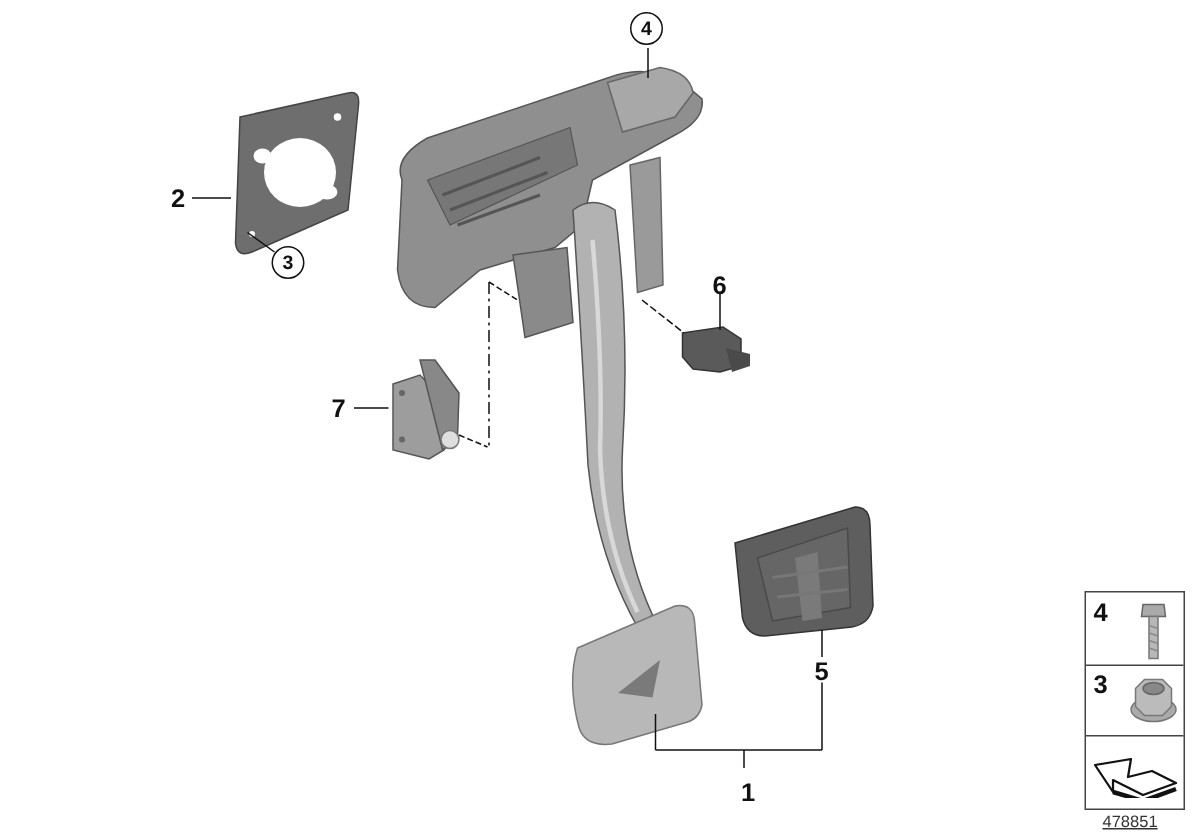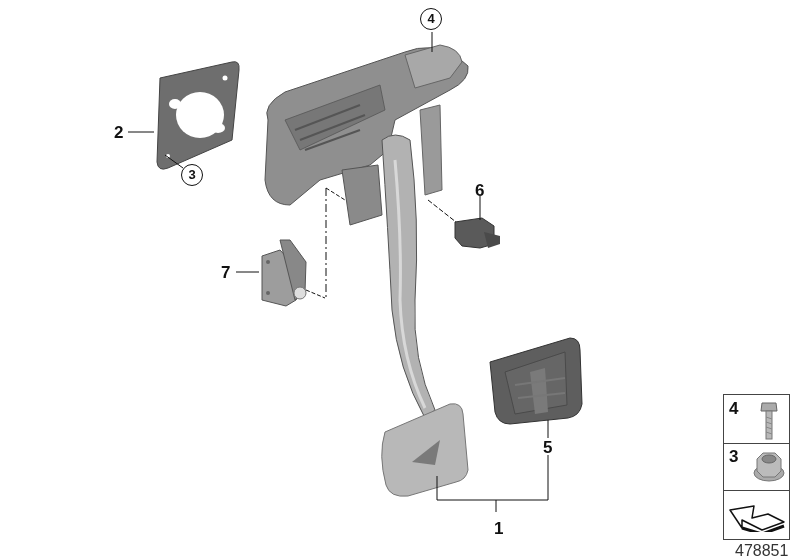--- a/index.html
+++ b/index.html
@@ -3,21 +3,21 @@
 <meta charset="utf-8">
 <style>
   html,body{margin:0;padding:0;background:#fff;}
   #canvas{position:relative;width:800px;height:560px;overflow:hidden;background:#fff;font-family:"Liberation Sans",sans-serif;}
   svg.art{position:absolute;left:0;top:0;}
   .lbl{position:absolute;font-weight:bold;font-size:17px;color:#111;line-height:1;}
   .circ{position:absolute;width:20px;height:20px;border:1.5px solid #111;border-radius:50%;background:#fff;font-weight:bold;font-size:13px;text-align:center;line-height:20px;color:#111;box-sizing:content-box;}
   .legend-box{position:absolute;left:723px;top:394px;width:65px;height:144px;border:1px solid #444;background:#fff;}
   .legend-row{position:absolute;left:0;width:65px;border-bottom:1px solid #444;}
   .legend-num{position:absolute;left:5px;top:4px;font-weight:bold;font-size:17px;color:#111;}
-  .figno{position:absolute;left:735px;top:542px;font-size:16px;color:#333;}
+  .figno{position:absolute;left:735px;top:542px;font-size:11px;color:#333;text-decoration:underline;}
 </style>
 </head>
 <body>
 
 <div id="canvas">
 
   <svg class="art" width="800" height="560" viewBox="0 0 800 560">
 
     <g>
       <path d="M160 78 L232 62 Q240 60 239 70 L232 140 L168 168 Q158 172 157 162 Z" fill="#6e6e6e" stroke="#444" stroke-width="1"></path>

